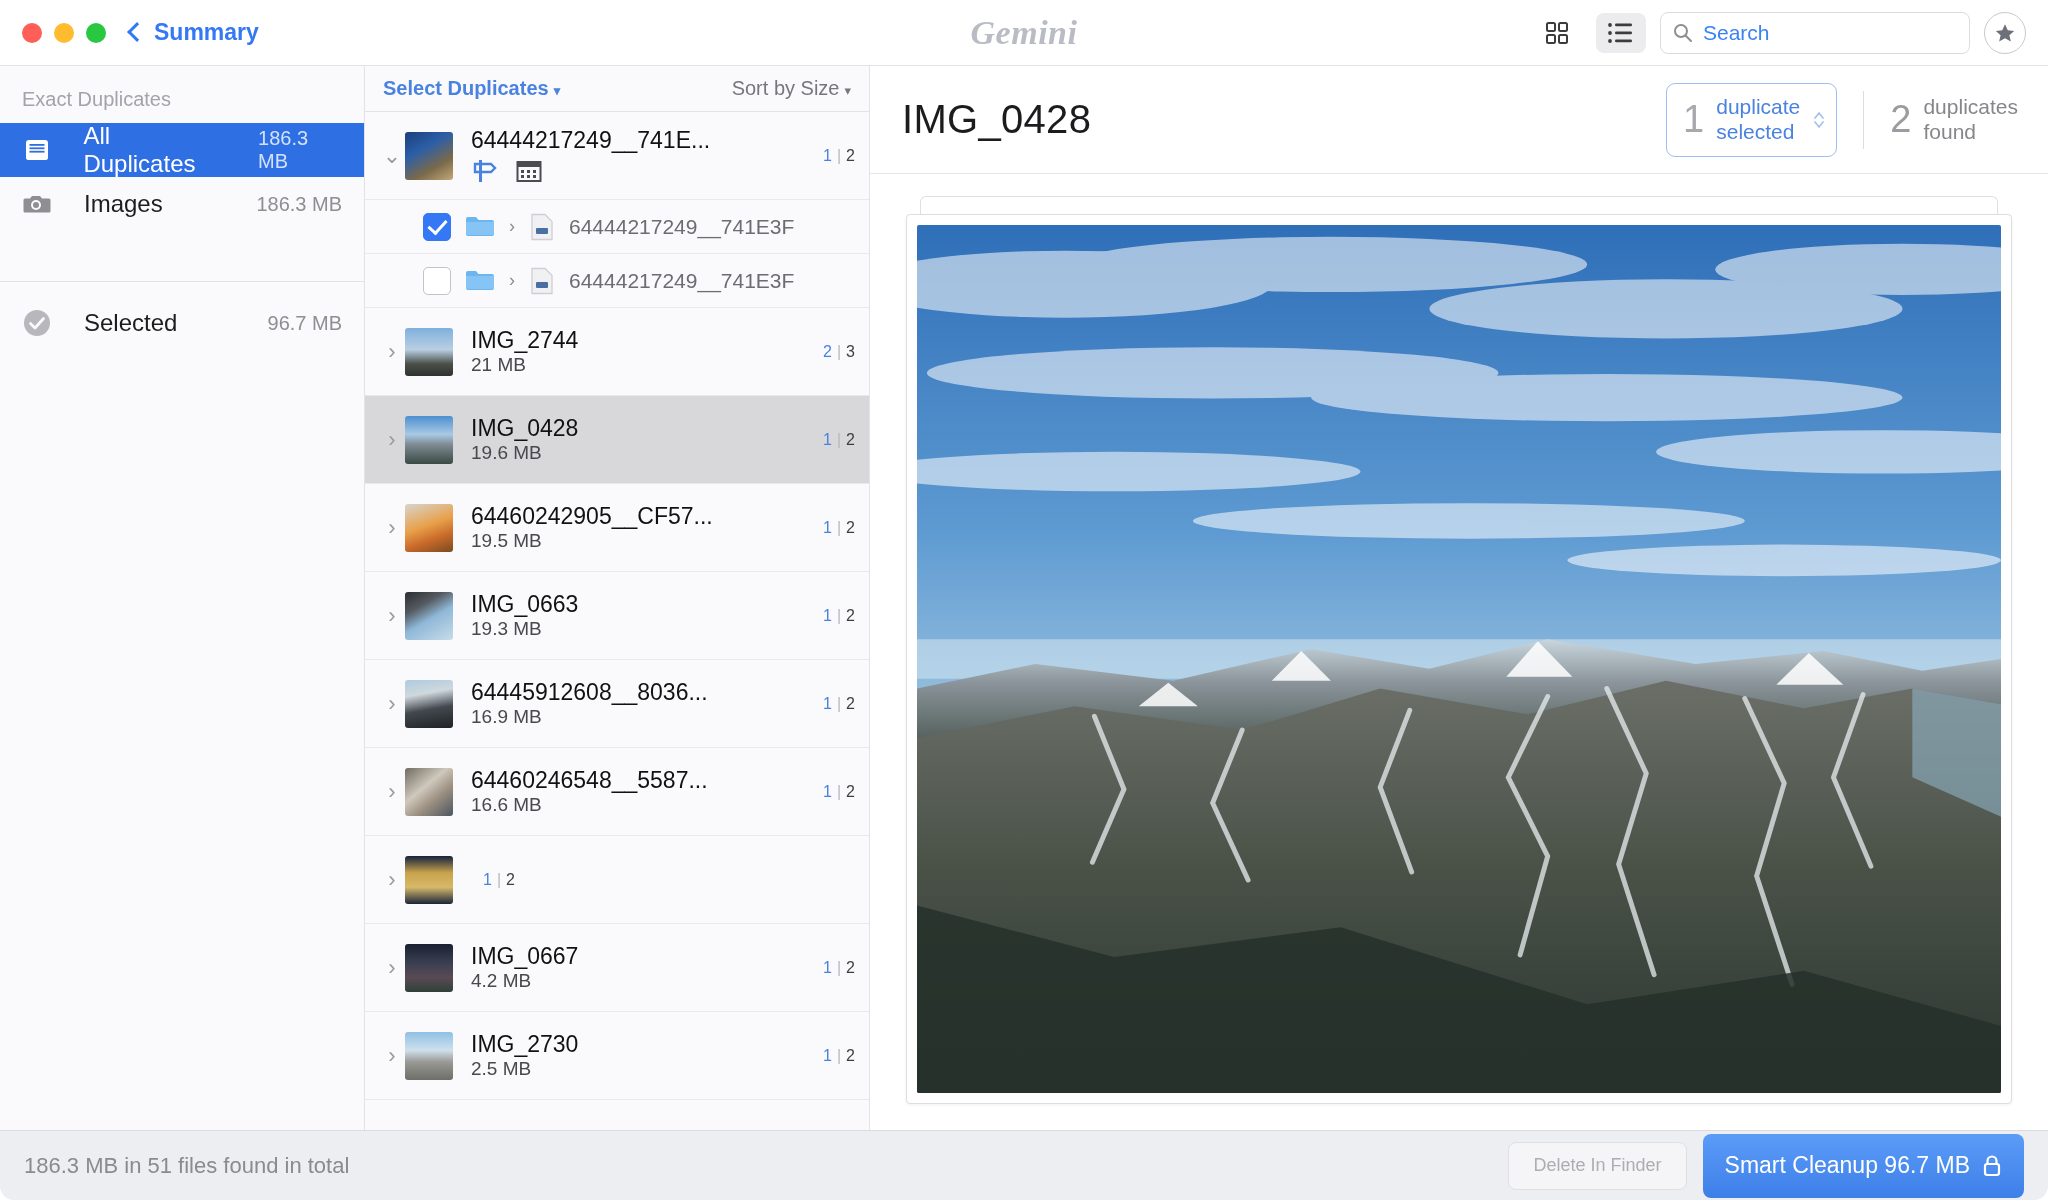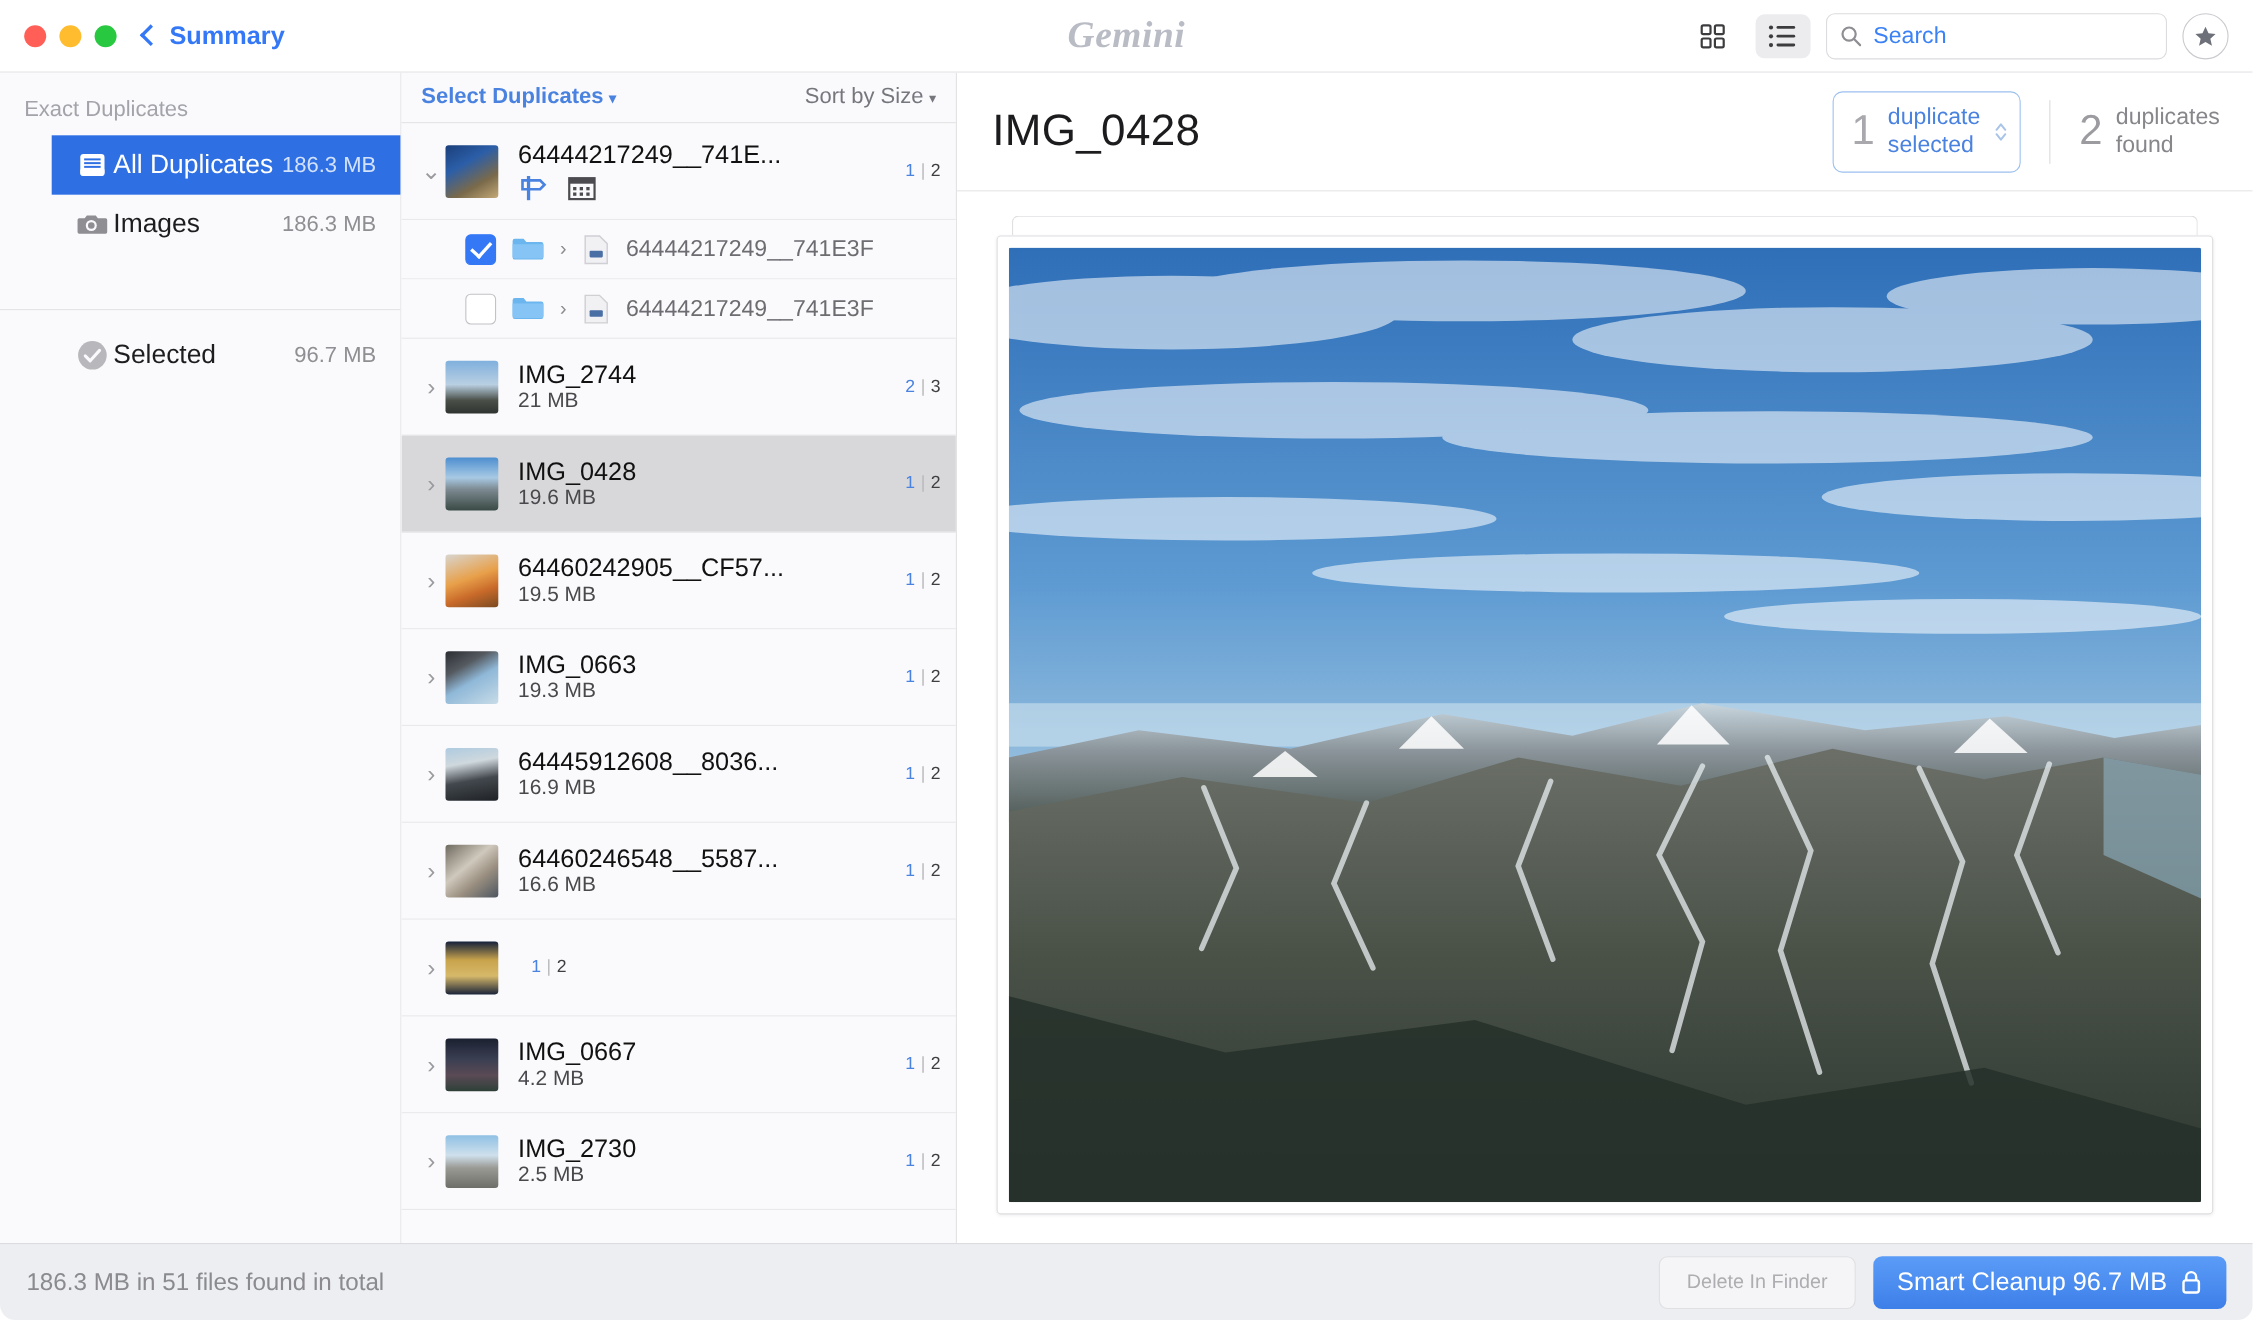--- a/index.html
+++ b/index.html
@@ -66,21 +66,21 @@
   .body { flex:1; display:flex; min-height:0; }
 
   
   .sidebar {
     width:365px; flex:0 0 365px; background:#fafafc;
     border-right:1px solid #e3e3e6;
     display:flex; flex-direction:column; padding-top:14px;
   }
   .sb-head { color:#a3a4aa; font-size:20px; padding:8px 22px 12px 22px; }
   .sb-item {
-    height:54px; display:flex; align-items:center; padding:0 22px; gap:4px;margin-left:47px;
+    height:54px; display:flex; align-items:center; padding:0 22px; gap:32px;
   }
   .sb-item.sel { background:#2f6fe4; }
   .sb-item .lbl { font-size:24px; color:#1d1d1f; }
   .sb-item.sel .lbl { color:#fff; font-weight:500; }
   .sb-item .sz { margin-left:auto; font-size:20px; color:#8e8e93; }
   .sb-item.sel .sz { color:#d3e2fb; }
   .sb-icn { width:30px; height:30px; display:flex; align-items:center; justify-content:center;}
   .sb-divider { height:1px; background:#e3e3e6; margin:50px 0 0 0; }
 
   
@@ -177,21 +177,21 @@
     display:flex; align-items:center; padding:0 24px;
   }
   .status-txt { font-size:22px; color:#8a8a8f; }
   .sb-actions { margin-left:auto; display:flex; align-items:center; gap:16px; }
   .btn-ghost {
     height:48px; padding:0 24px; border-radius:8px; background:#f5f5f7;
     border:1px solid #e0e0e3; color:#aeaeb2; font-size:18px;
     display:flex; align-items:center;
   }
   .btn-primary {
-    height:48px; padding:0 22px; border-radius:8px;
+    height:64px; padding:0 22px; border-radius:8px;
     background:linear-gradient(#5b9cf8,#3d7fe8);
     color:#fff; font-size:23px; display:flex; align-items:center; gap:12px;
   }
 </style>
 </head>
 <body>
 
 <div class="window">
 
   <div class="titlebar">

